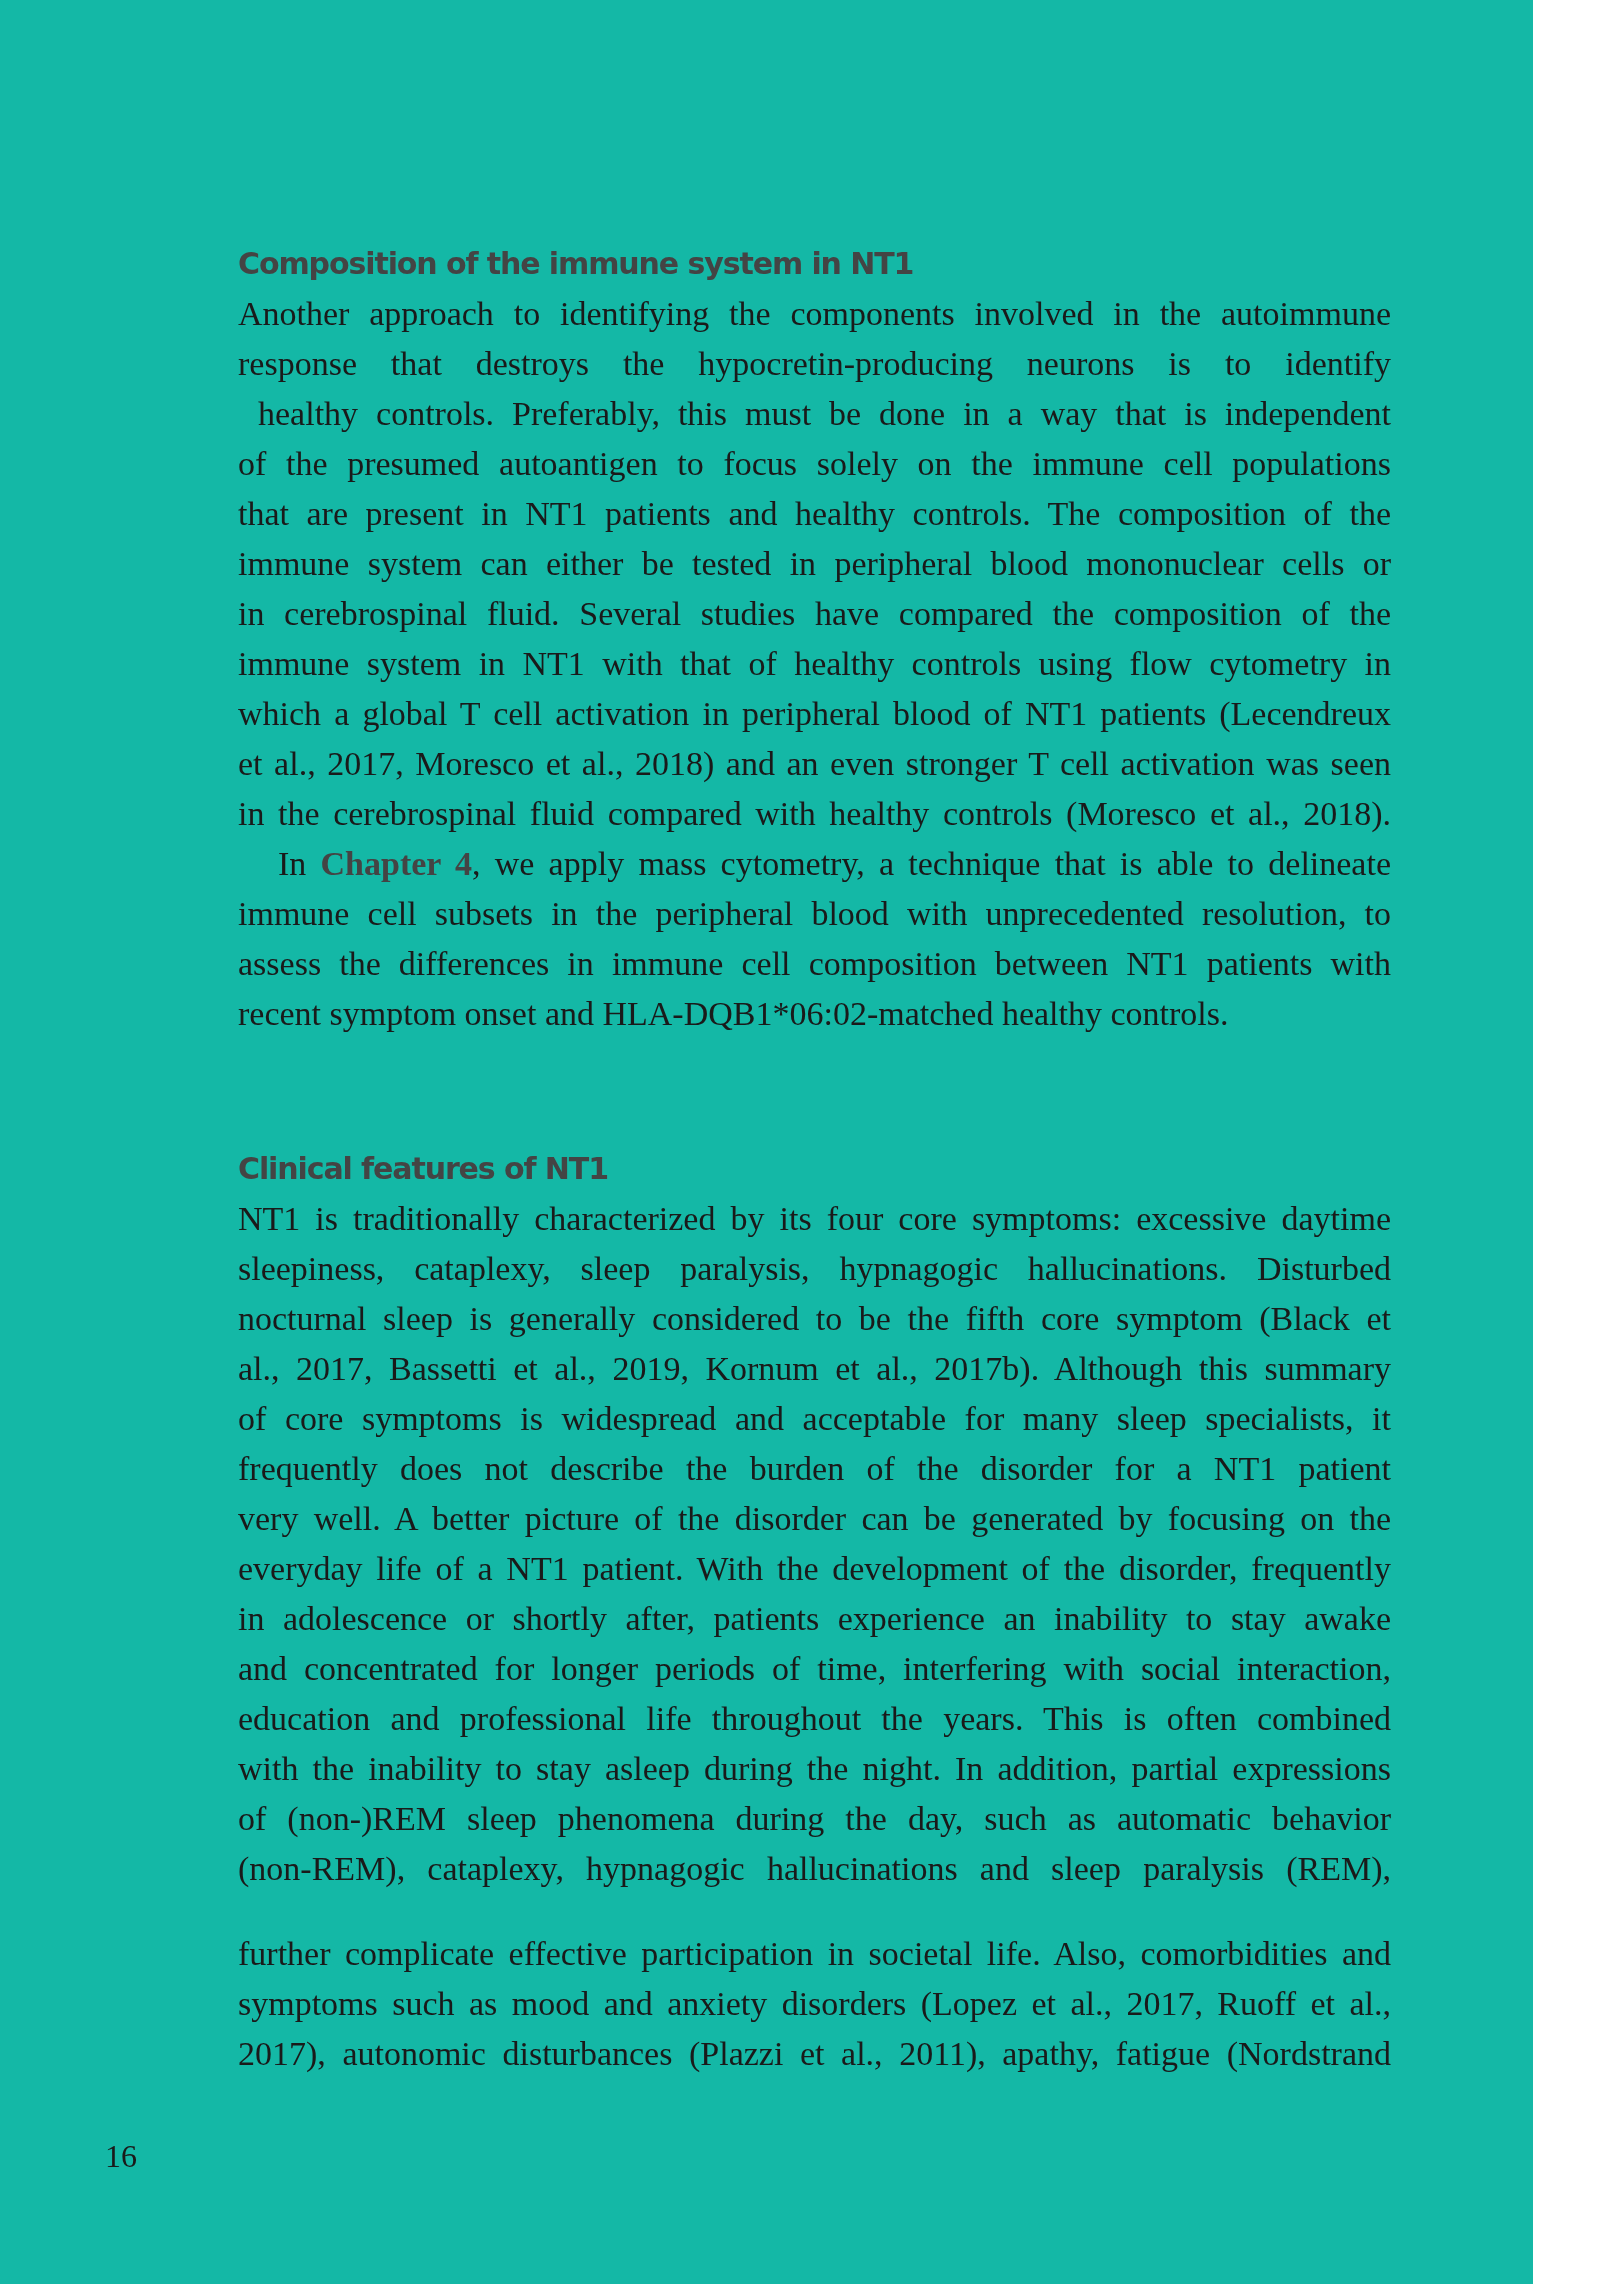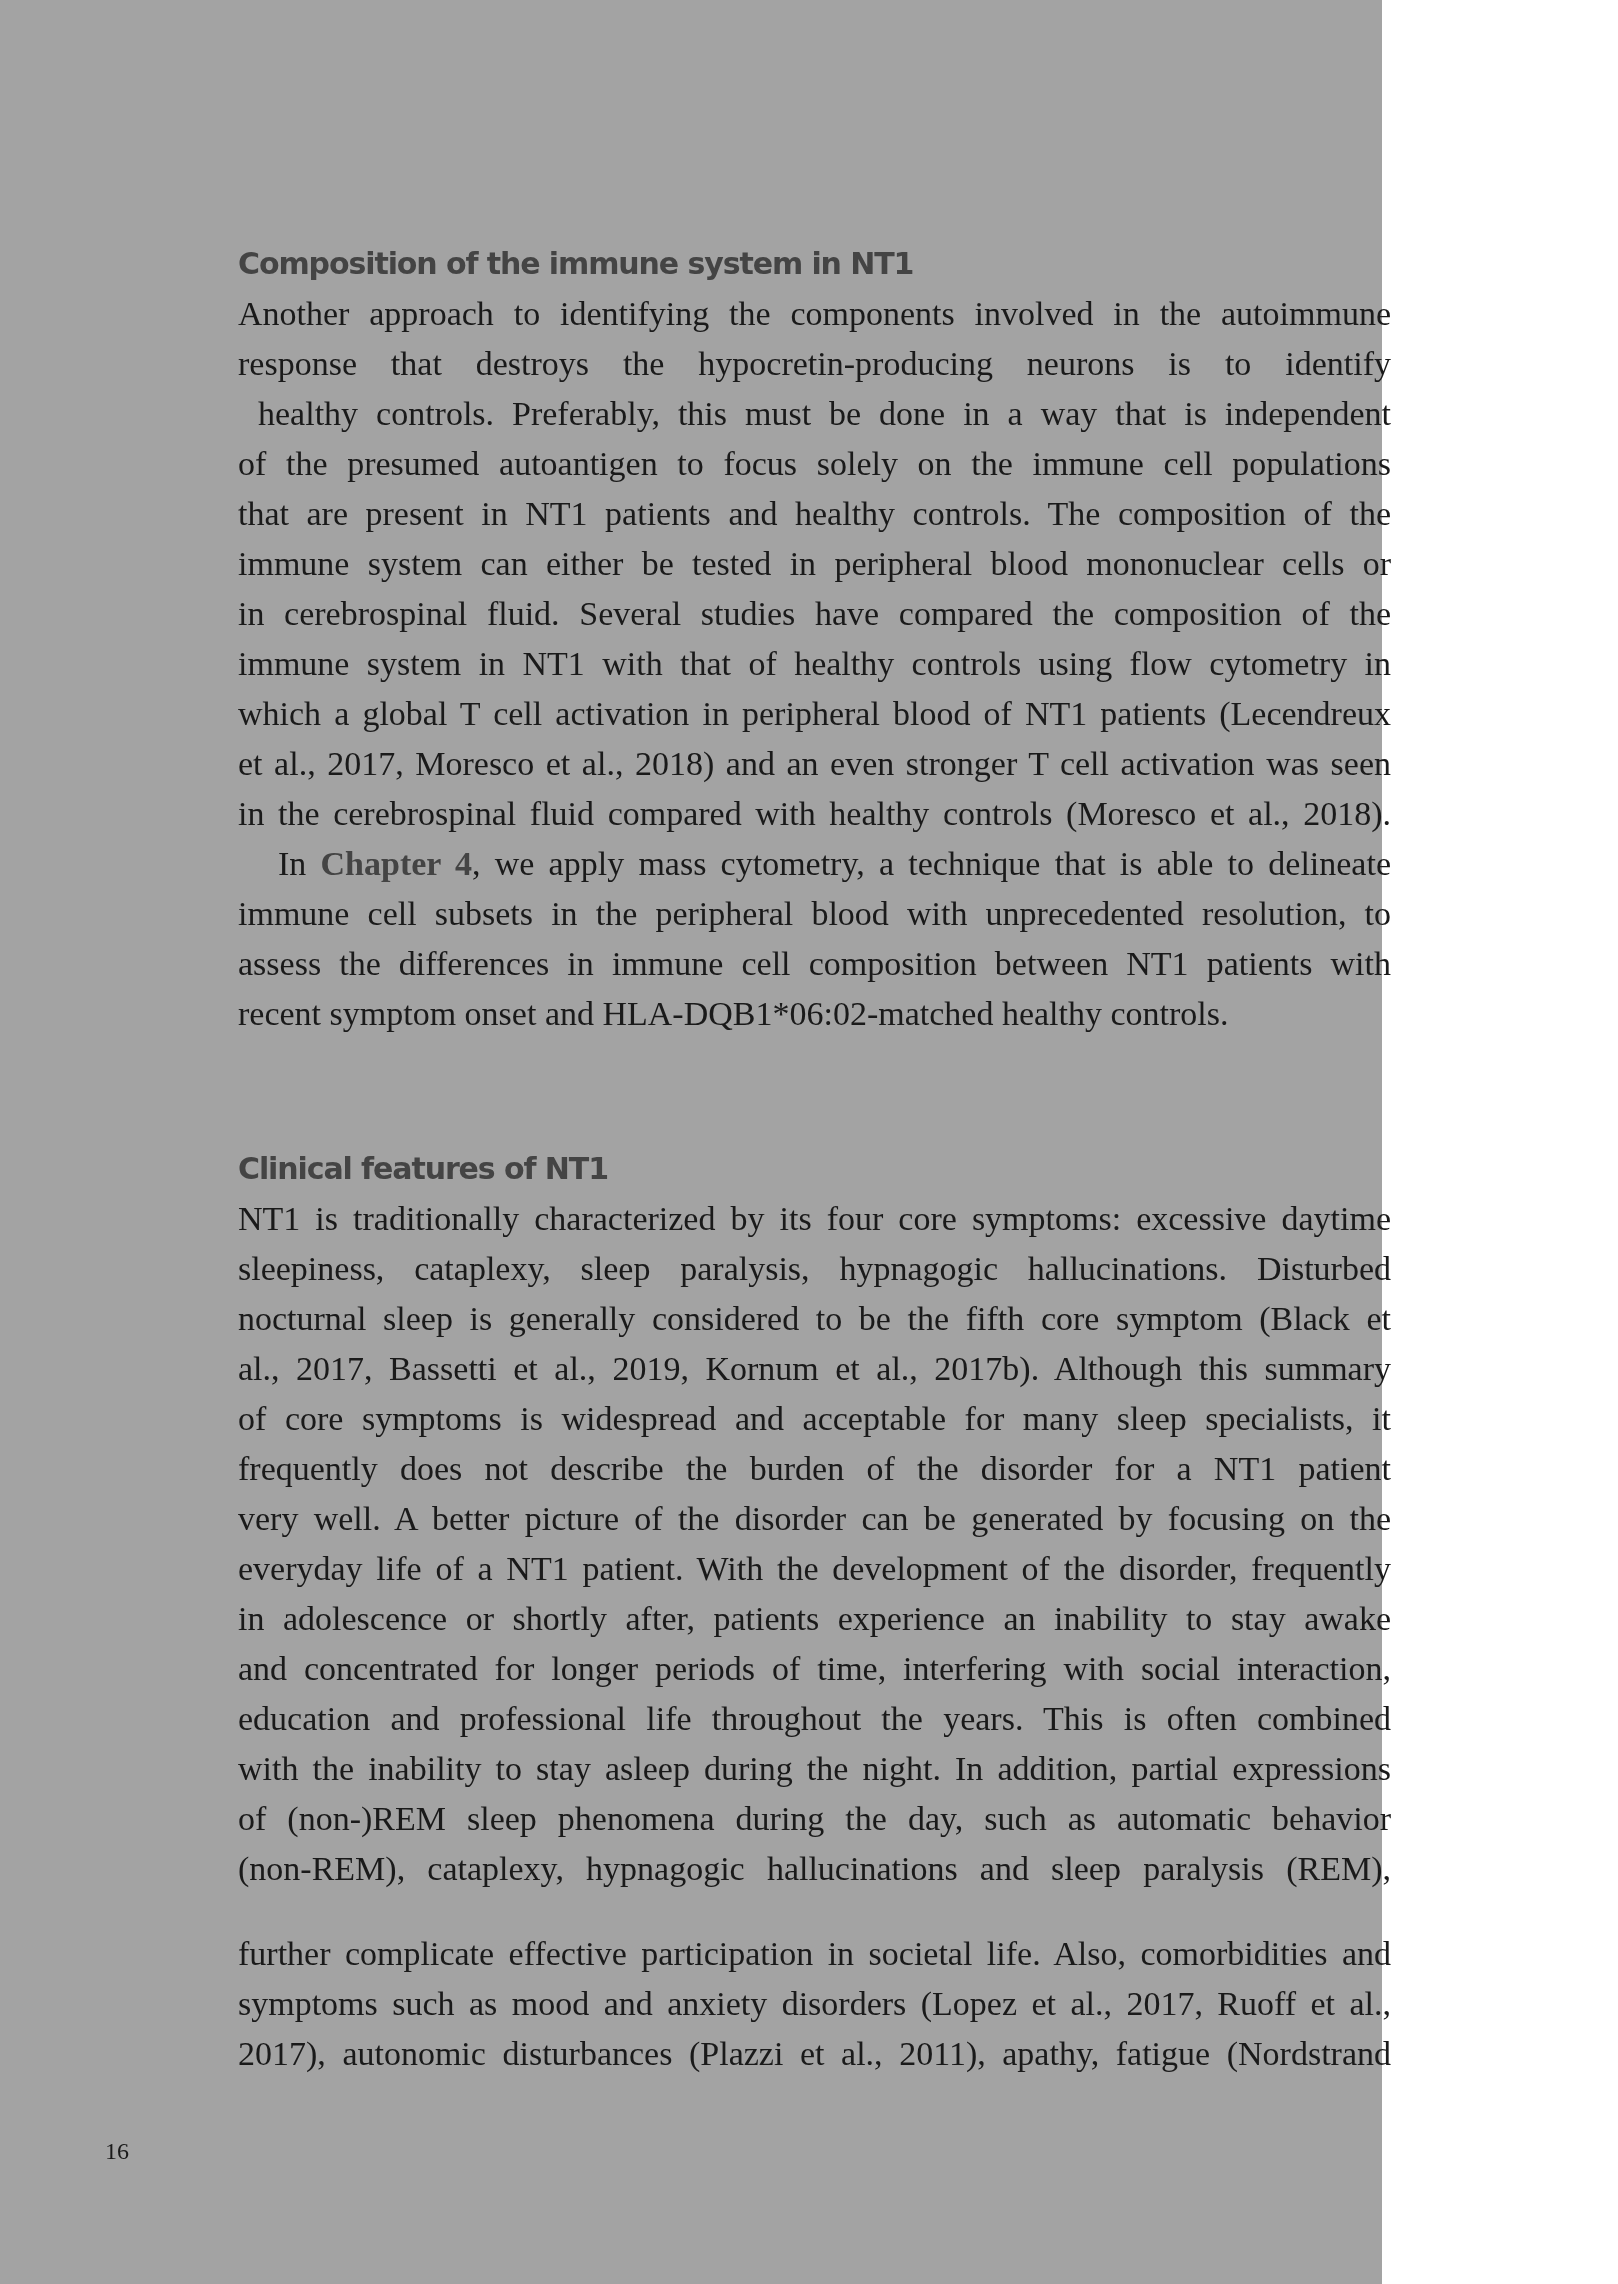--- a/index.html
+++ b/index.html
@@ -1,17 +1,17 @@
 <!DOCTYPE html>
 <html style="font-size:12px"><head>
 <meta charset="utf-8">
 <style>
   html, body { margin: 0; padding: 0; background: #ffffff; }
   body { width: 1619px; height: 2284px; position: relative; overflow: hidden; }
-  .page { position: absolute; left: 0; top: 0; width: 1382px; height: 2284px; background: #a3a3a3; }
+  .page { position: absolute; left: 0; top: 0; width: 1533px; height: 2284px; background: #14b8a6; }
   .col { position: absolute; left: 238px; width: 1153px; }
   .heading {
     font-family: "DejaVu Sans", sans-serif;
     font-weight: bold;
     font-size: 30px;
     color: #444444;
     letter-spacing: -1.1px;
     height: 50px;
     line-height: 50px;
     white-space: nowrap;
@@ -26,21 +26,21 @@
     text-align-last: justify;
     white-space: nowrap;
     overflow: visible;
   }
   .line.last { text-align-last: left; }
   .line .bold { font-weight: bold; color: #444444; font-family: "Liberation Serif", serif; }
   #sec1 { top: 239px; }
   #sec2 { top: 1144px; }
   .pagenum {
     position: absolute; left: 105px; top: 2138px;
-    font-family: "Liberation Serif", serif; font-size: 24px; color: #1a1a1a;
+    font-family: "Liberation Serif", serif; font-size: 32px; color: #1a1a1a;
   }
 </style>
 </head>
 <body>
 
 <div class="page">
 
   <div class="col" id="sec1">
     <div class="heading">Composition of the immune system in NT1</div>
     <div class="line" style="white-space: normal;">Another approach to identifying the components involved in the autoimmune</div>

